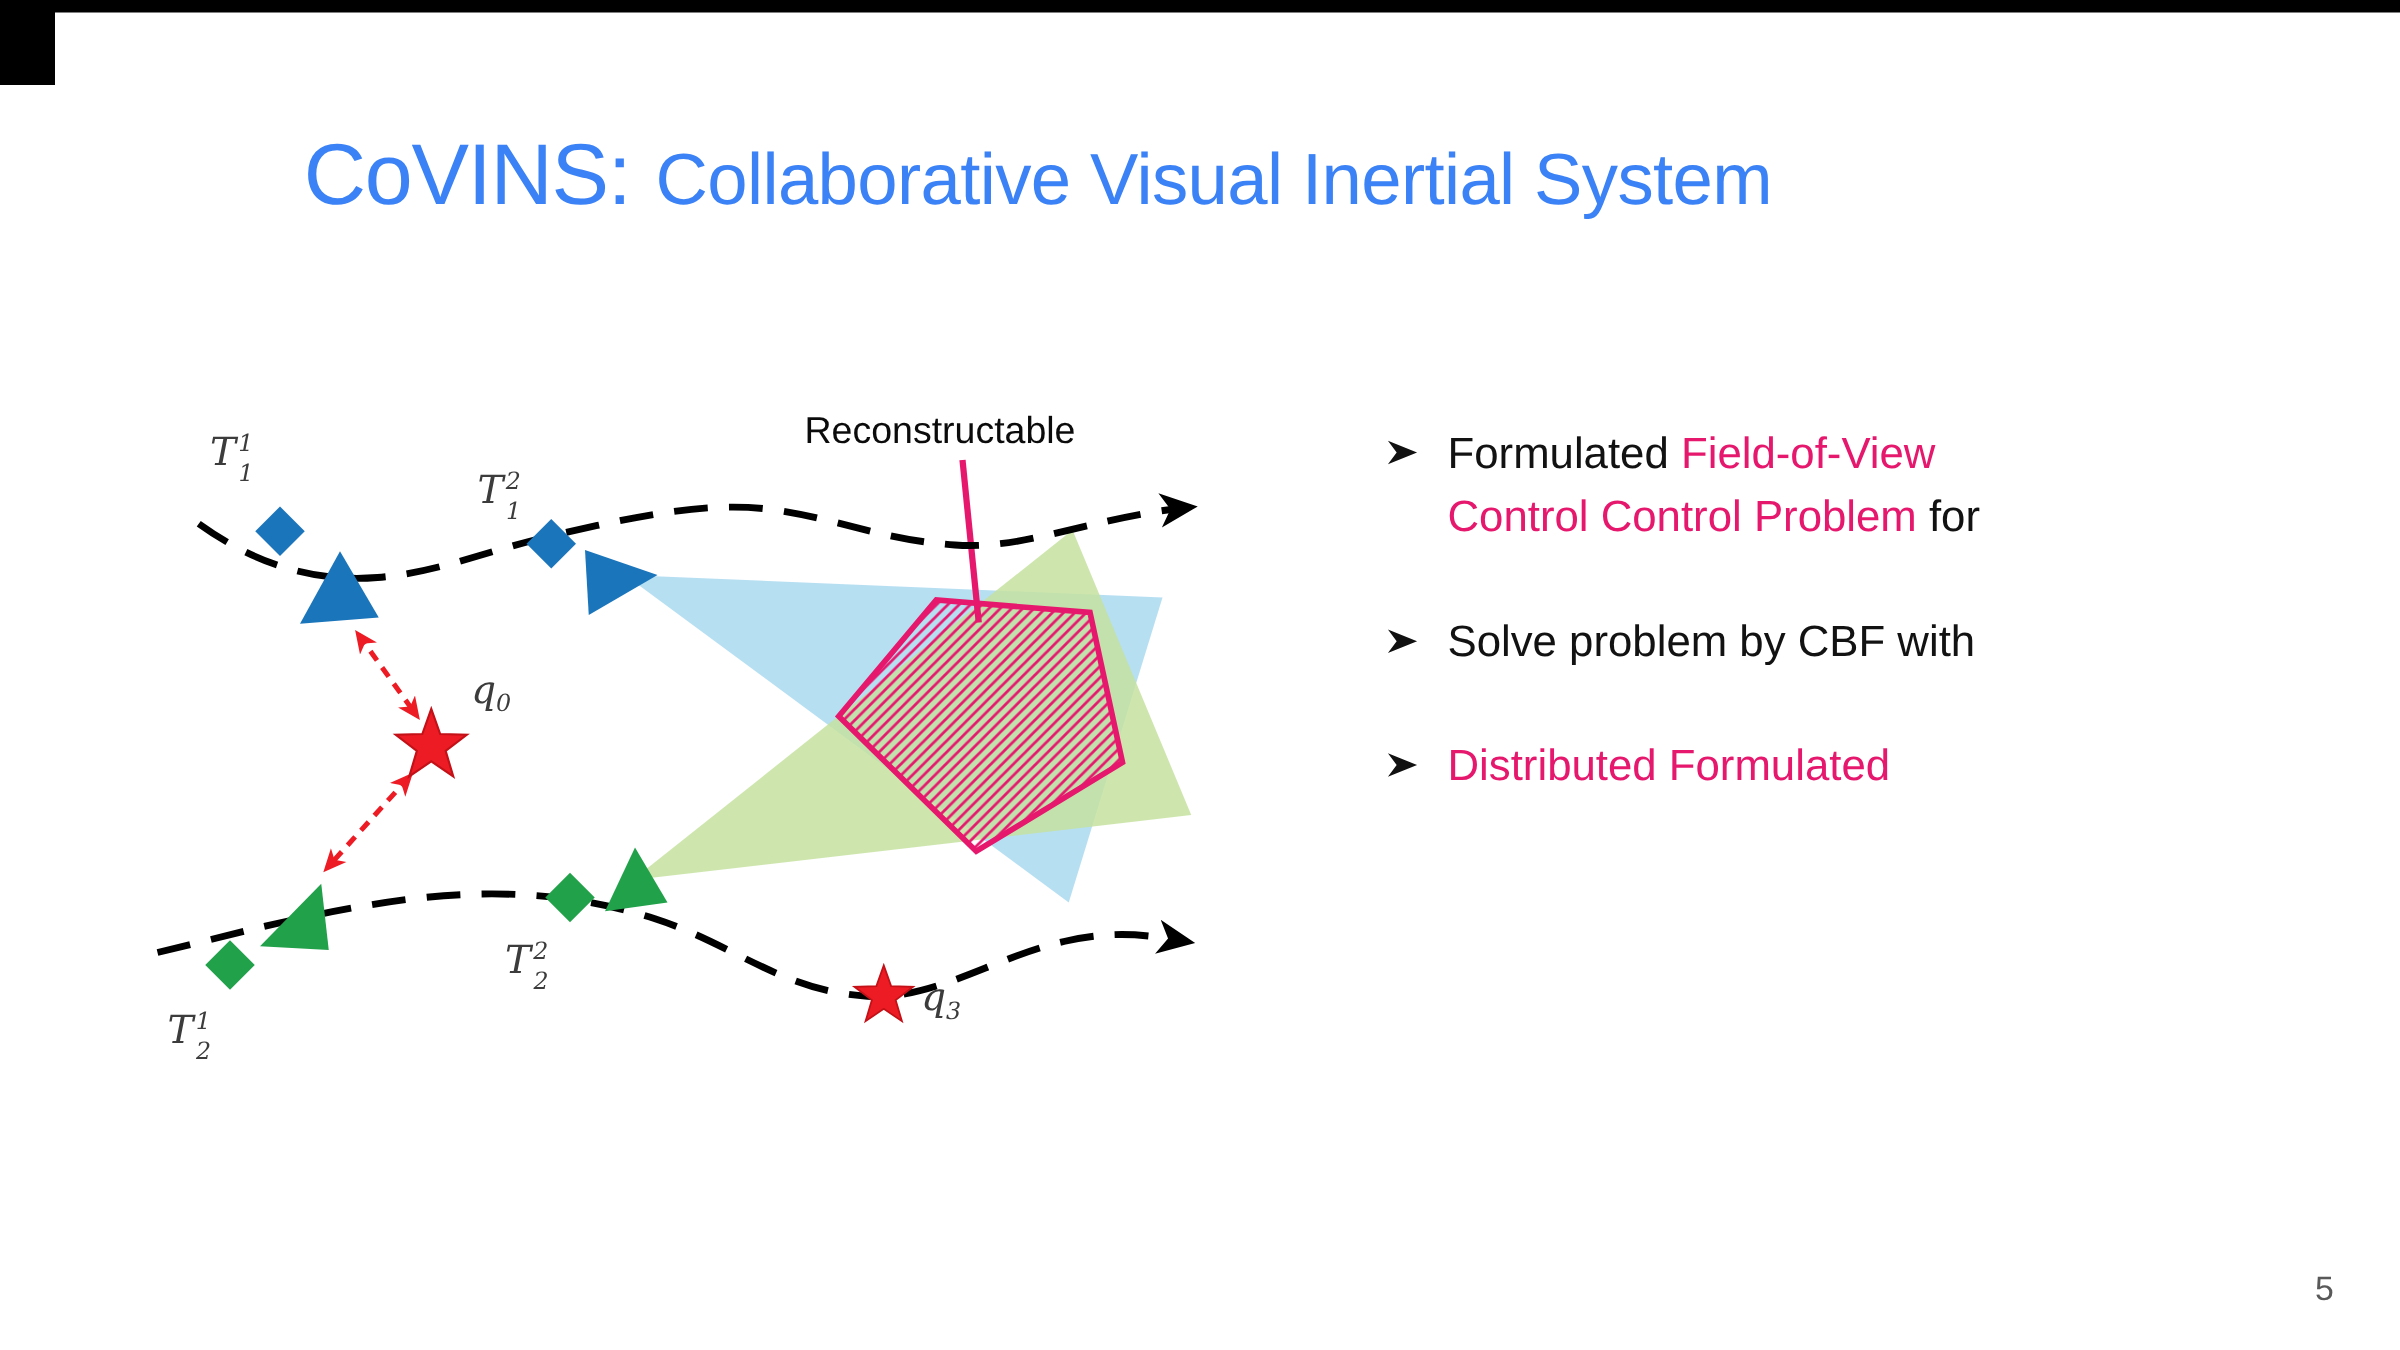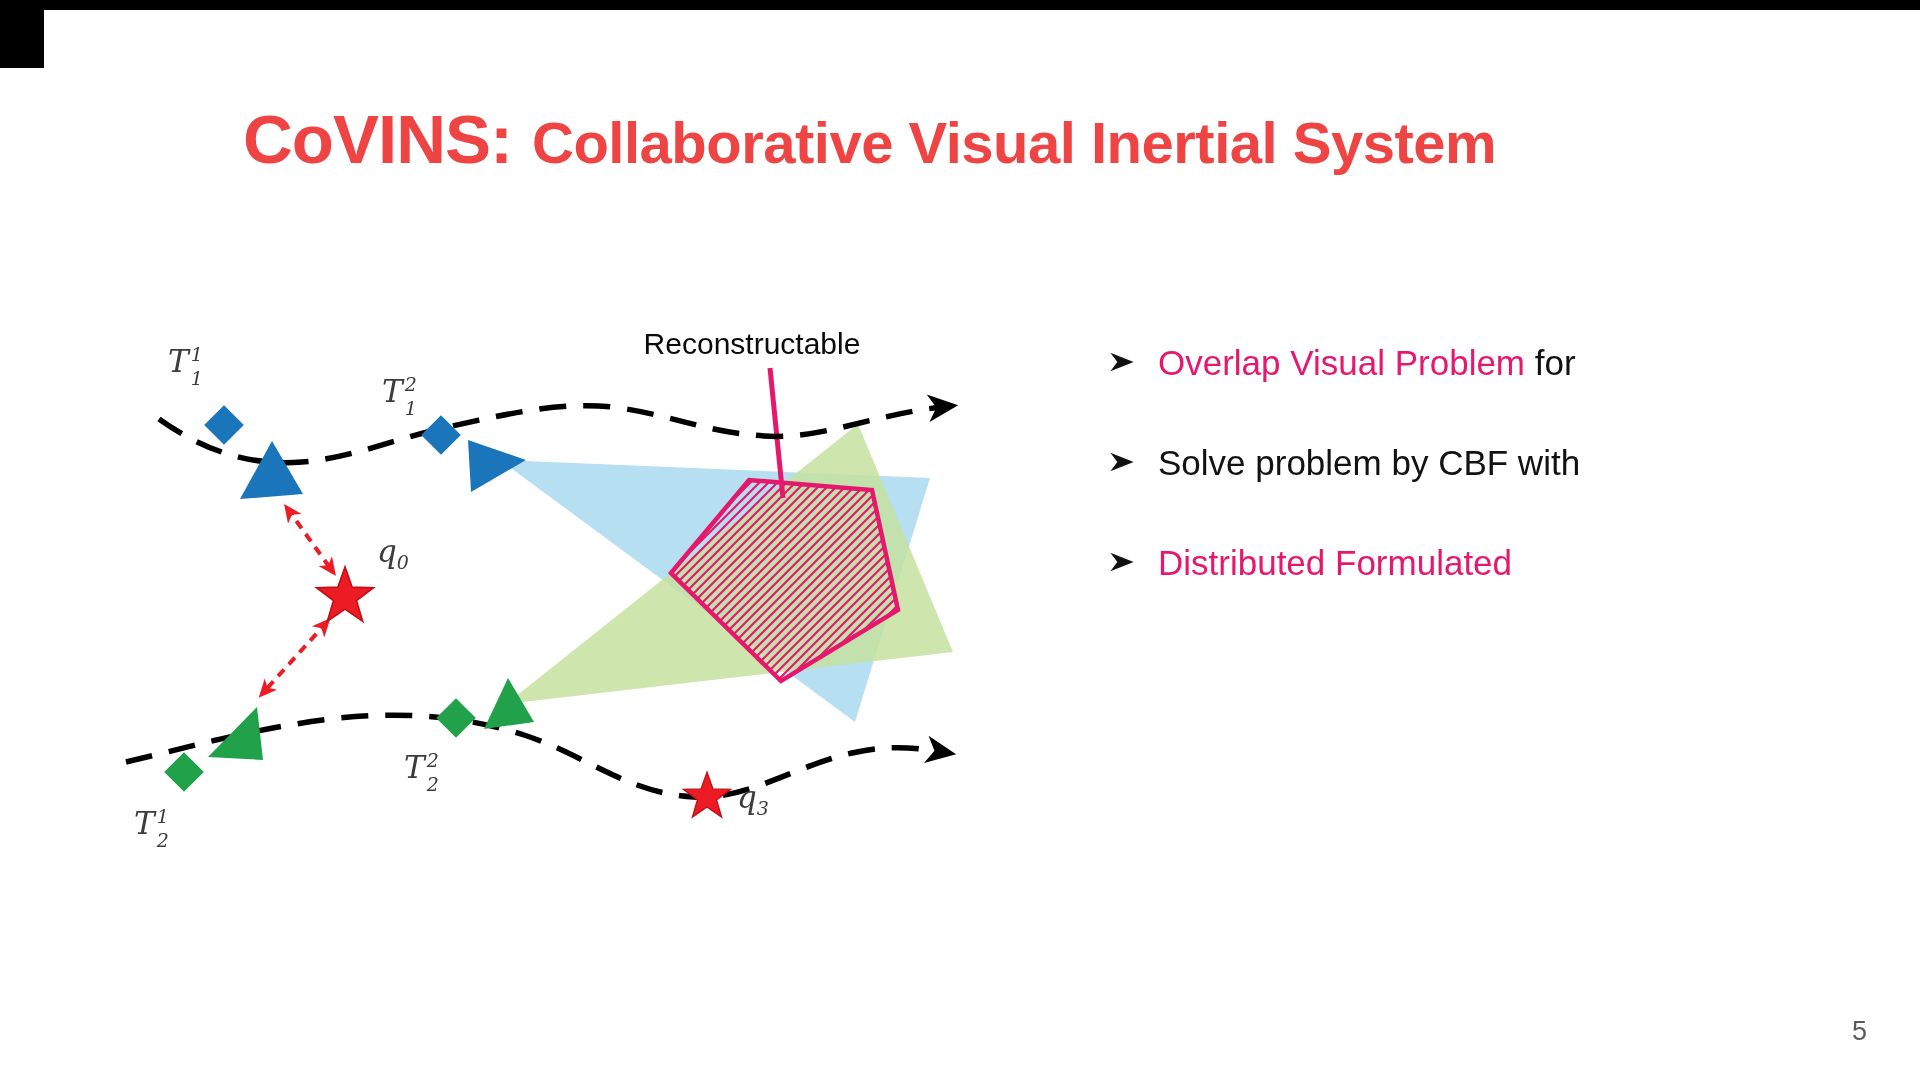--- a/index.html
+++ b/index.html
@@ -3,21 +3,21 @@
 <meta charset="utf-8">
 <style>
   html,body{margin:0;padding:0;}
   body{
     width:1920px;height:1080px;position:relative;overflow:hidden;
     background:#ffffff;font-family:"Liberation Sans",sans-serif;
   }
   .top-strip{position:absolute;top:0;left:0;width:1920px;height:10px;background:#000;}
   .corner-block{position:absolute;top:0;left:0;width:44px;height:68px;background:#000;}
 
-  .slide-title{position:absolute;left:243px;top:100px;white-space:nowrap;color:#ef4444;font-weight:bold;}
+  .slide-title{position:absolute;left:243px;top:100px;white-space:nowrap;color:#3b82f6;}
   .title-main{font-size:69px;letter-spacing:-1px;}
   .title-sub{font-size:58px;margin-left:20px;letter-spacing:-0.5px;}
 
   .diagram-svg{position:absolute;left:0;top:0;width:1920px;height:1080px;}
 
   .traj{fill:none;stroke:#000;stroke-width:5.5;stroke-dasharray:27 17;}
   .fov-blue{fill:#a9d9f0;fill-opacity:0.85;}
   .fov-green{fill:#c6e2a0;fill-opacity:0.85;}
   .recon{stroke:#e6186e;stroke-width:4.5;}
   .pointer{stroke:#e6186e;stroke-width:5;}
@@ -107,21 +107,22 @@
 
 <div class="bullets">
 
   <div class="bullet">
     <span class="bmark">
       <svg width="28" height="28" viewBox="0 0 24 24">
           <path d="M2,4 L22,12 L2,20 L8,12 Z" fill="#111"></path>
         </svg>
     </span>
     <div class="btext">
-      <div><span class="pink">Overlap Visual Problem</span><span> for</span></div>
+      <div><span>Formulated </span><span class="pink">Field-of-View</span></div>
+      <div><span class="pink">Control Control Problem</span><span> for</span></div>
     </div>
   </div>
 
   <div class="bullet">
     <span class="bmark">
       <svg width="28" height="28" viewBox="0 0 24 24">
           <path d="M2,4 L22,12 L2,20 L8,12 Z" fill="#111"></path>
         </svg>
     </span>
     <div class="btext">

